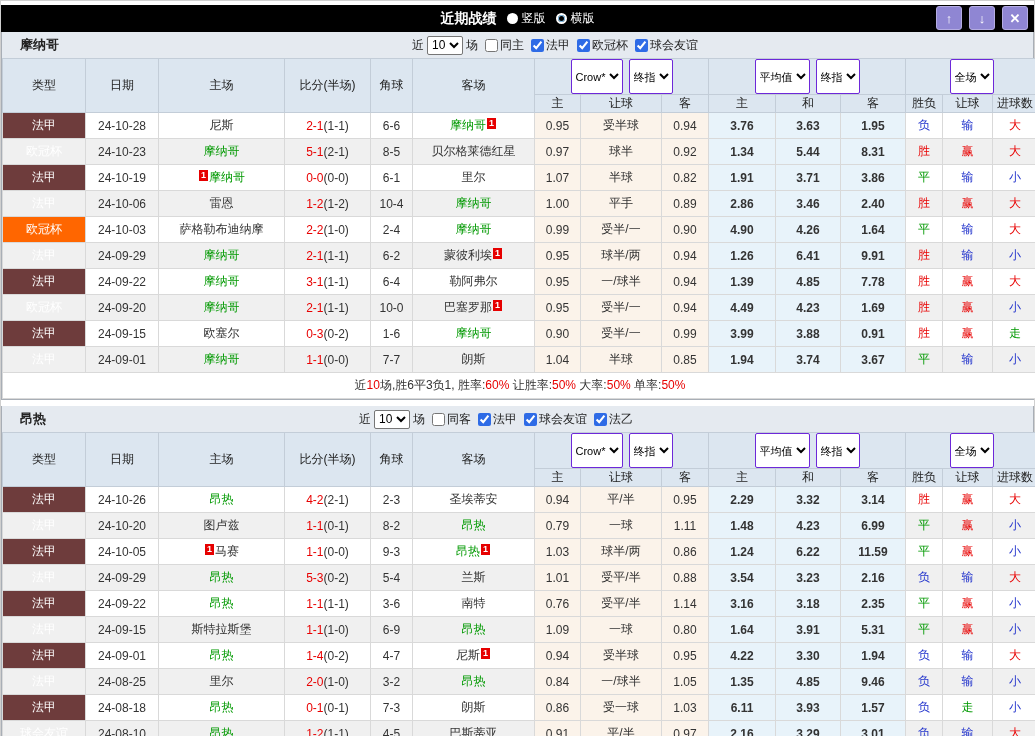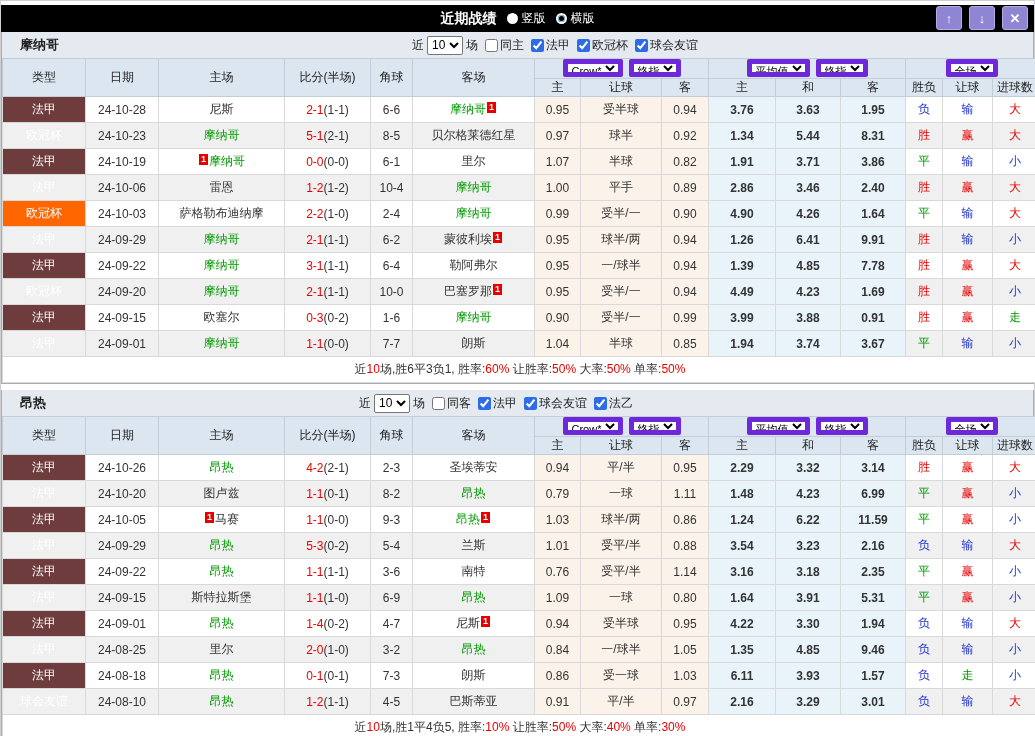--- a/index.html
+++ b/index.html
@@ -26,21 +26,21 @@
   .sec-1 .filters{margin-right:400px;}
   .filters select{height:19px;font-size:12px;margin:0 3px;background:#fff;border:1px solid #767676;border-radius:2px;}
   .chk{display:inline-flex;align-items:center;margin-left:7px;cursor:pointer;}
   .chk input{width:13px;height:13px;margin:0 2px 0 0;accent-color:#2e6be6;}
   .near-label{margin-left:4px;}
   
   table{border-collapse:collapse;table-layout:fixed;width:100%;font-size:12px;}
   th{background:#dce6f0;border:1px solid #c3cdd8;font-weight:normal;color:#222;padding:0;}
   tr.grp th{height:18px;}
   tr.subh th{height:17px;}
-  th select{height:18px;font-size:11px;background:#fff;border:5px solid #6d28d9;border-radius:2px;margin:0 3px;}
+  th select{height:35px;font-size:11px;background:#fff;border:1px solid #6d28d9;border-radius:2px;margin:0 3px;}
   td{border:1px solid #d9d9d9;text-align:center;height:25px;padding:0;color:#333;background:#fff;overflow:hidden;white-space:nowrap;}
   tr.alt td{background:#f0f0f0;}
   table td.col-crow{background:#fbf3ea;}
   table td.col-avg{background:#e8f3fa;font-weight:bold;}
   td.league{color:#fff;}
   td.lg-fa{background:#6e3c3c;}
   td.lg-ucl{background:#ff6600;}
   td.lg-fr{background:#2cb4ae;}
   .g{color:#009900;}
   .s-main{color:#e80000;}

